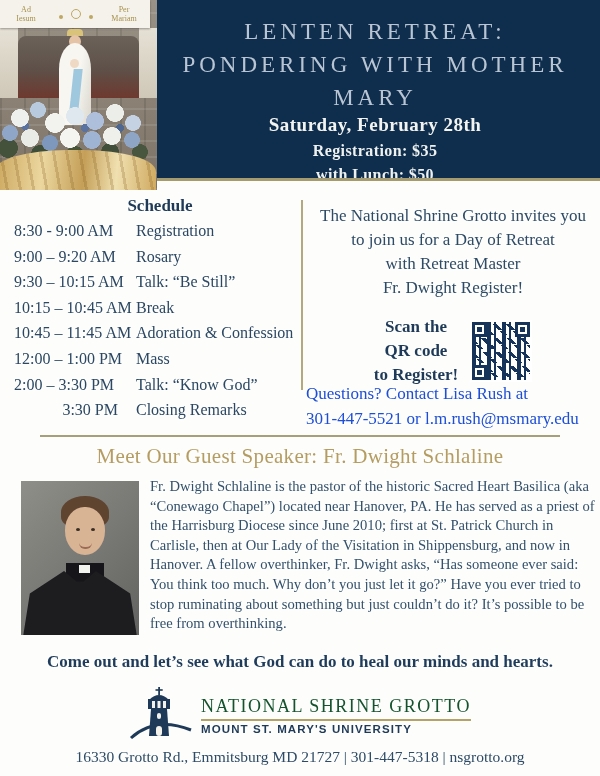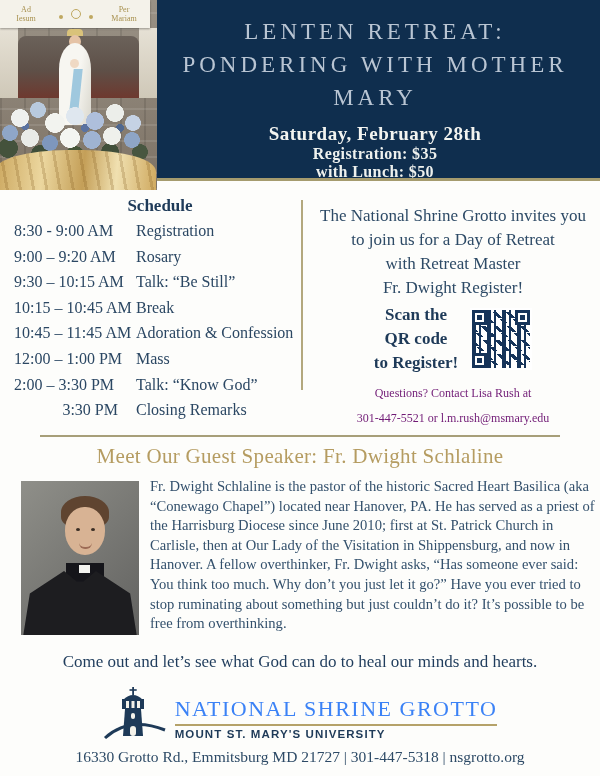--- a/index.html
+++ b/index.html
@@ -4,22 +4,22 @@
 <style>
   html,body{margin:0;padding:0;background:#e9e9e9;}
   #page{position:relative;width:600px;height:776px;background:#fefefdff;margin:0 auto;
         font-family:"Liberation Serif",serif;overflow:hidden;background:#fdfdfb;}
 
   
   .hdr{position:absolute;left:150px;top:0;width:450px;height:178px;background:#0f2e4e;
        display:flex;flex-direction:column;align-items:center;text-align:center;}
   .hdr-title{color:#b9c5d3;font-size:23px;letter-spacing:4px;font-weight:400;line-height:33px;}
   .hdr-title.l1{margin-top:15px;}
-  .hdr-date{color:#f3f4f0;font-weight:700;font-size:19px;margin-top:9px;letter-spacing:.5px;}
-  .hdr-fee{color:#eef1ee;font-weight:700;font-size:16px;letter-spacing:.4px;}
+  .hdr-date{color:#f3f4f0;font-weight:700;font-size:19px;letter-spacing:.5px;}
+  .hdr-fee{color:#eef1ee;font-weight:700;font-size:16px;margin-top:6px;letter-spacing:.4px;}
   .gold-rule-top{position:absolute;left:0;top:178px;width:600px;height:3px;background:#a59b6e;}
 
   
   .photo{position:absolute;left:0;top:0;width:157px;height:190px;overflow:hidden;z-index:3;
          background:linear-gradient(#958d82,#7c7468);}
   .ph-wall{position:absolute;inset:0;
      background-image:repeating-linear-gradient(0deg,rgba(255,255,255,.10) 0 2px,transparent 2px 16px),
                       repeating-linear-gradient(90deg,rgba(0,0,0,.10) 0 2px,transparent 2px 24px),
                       linear-gradient(#9a9286,#7d7265);}
   .ph-niche{position:absolute;left:18px;right:18px;top:36px;height:62px;border-radius:8px 8px 0 0;
@@ -73,59 +73,59 @@
   .sched{position:absolute;left:14px;top:222px;width:290px;font-size:16px;color:#2b4763;}
   .srow{display:flex;height:25.6px;align-items:baseline;}
   .srow .t{width:118px;flex:none;}
   .srow:last-child .t{text-align:right;padding-right:14px;box-sizing:border-box;}
   .srow .e{padding-left:4px;}
   .vrule{position:absolute;left:301px;top:200px;width:2px;height:190px;background:#b3a87e;}
 
   
   .invite{position:absolute;left:310px;top:204px;width:286px;text-align:center;
      font-size:17px;line-height:24px;color:#2d4a66;}
-  .qr-row{position:absolute;left:310px;top:303px;width:286px;display:flex;justify-content:center;
+  .qr-row{position:absolute;left:310px;top:315px;width:286px;display:flex;justify-content:center;
      align-items:center;gap:12px;}
   .qr-label{font-weight:700;color:#1e3a58;font-size:17px;line-height:24px;text-align:center;}
   .qr{width:62px;height:62px;background:#fff;border:2px solid #fff;position:relative;box-sizing:border-box;
      background-image:
        repeating-linear-gradient(90deg,#16345a 0 4px,transparent 4px 7px,#16345a 7px 9px,transparent 9px 15px),
        repeating-linear-gradient(0deg,#ffffff 0 3px,transparent 3px 7px,#ffffff 7px 8px,transparent 8px 14px),
        repeating-linear-gradient(45deg,#16345a 0 3px,transparent 3px 9px);}
   .finder{position:absolute;width:15px;height:15px;background:#fff;border:3px solid #16345a;box-sizing:border-box;}
   .finder:after{content:"";position:absolute;left:2px;top:2px;width:5px;height:5px;background:#16345a;}
   .finder.tl{left:0;top:0;} .finder.tr{right:0;top:0;} .finder.bl{left:0;bottom:0;}
-  .questions{position:absolute;left:306px;top:381px;width:294px;text-align:center;
-     font-size:12px;line-height:25px;color:#701a75;}
+  .questions{position:absolute;left:306px;top:381px;width:294px;text-align:left;
+     font-size:17px;line-height:25px;color:#1d4ed8;}
   .hrule{position:absolute;left:40px;top:435px;width:520px;height:2px;background:#a79f79;}
 
   
   .spk-head{position:absolute;left:0;top:444px;width:600px;text-align:center;
      font-size:21px;color:#b59c61;letter-spacing:.3px;}
   .spk-photo{position:absolute;left:21px;top:481px;width:118px;height:154px;overflow:hidden;
      background:linear-gradient(135deg,#8f8f89,#626260);}
   .sp-hair{position:absolute;left:40px;top:15px;width:48px;height:32px;background:#5f4430;border-radius:50% 50% 34% 34%;}
   .sp-face{position:absolute;left:44px;top:26px;width:40px;height:48px;background:#d8b394;border-radius:48% 48% 50% 50%;}
   .sp-eye{position:absolute;top:47px;width:4px;height:3px;background:#3a2d24;border-radius:50%;}
   .sp-eye.l{left:55px;} .sp-eye.r{left:70px;}
   .sp-mouth{position:absolute;left:58px;top:62px;width:13px;height:4px;border-bottom:2px solid #9c6b55;border-radius:0 0 8px 8px;}
   .sp-shirt{position:absolute;left:45px;top:82px;width:38px;height:24px;background:#15151a;}
   .sp-collar{position:absolute;left:58px;top:84px;width:11px;height:8px;background:#f2f2ee;}
   .sp-suit{position:absolute;left:2px;top:90px;width:114px;height:66px;background:#1d1d20;
      clip-path:polygon(0 100%,6% 34%,36% 0,47% 16%,53% 16%,64% 0,94% 34%,100% 100%);}
   .bio{position:absolute;left:150px;top:477px;width:448px;font-size:14.6px;line-height:19.6px;color:#33506c;}
 
-  .cta{position:absolute;left:0;top:652px;width:600px;text-align:center;font-weight:400;
+  .cta{position:absolute;left:0;top:652px;width:600px;text-align:center;font-weight:700;
      font-size:17px;color:#1f3c5c;}
 
   
   .logo{position:absolute;left:0;top:686px;width:600px;display:flex;justify-content:center;
         align-items:flex-start;gap:8px;}
   .logo-text{padding-top:10px;}
-  .logo-l1{color:#3b82f6;font-size:22px;letter-spacing:1.5px;border-bottom:2px solid #b5a269;
+  .logo-l1{color:#14532d;font-size:18px;letter-spacing:1.5px;border-bottom:2px solid #b5a269;
            padding-bottom:2px;}
   .logo-l2{color:#1e3a58;font-weight:700;font-size:11.5px;letter-spacing:1.1px;text-align:left;margin-top:2px;
            font-family:"Liberation Sans",sans-serif;}
   .footer{position:absolute;left:0;top:748px;width:600px;text-align:center;font-size:15.5px;color:#2d4a66;}
 </style>
 </head>
 <body>
 
 <div id="page">
 

